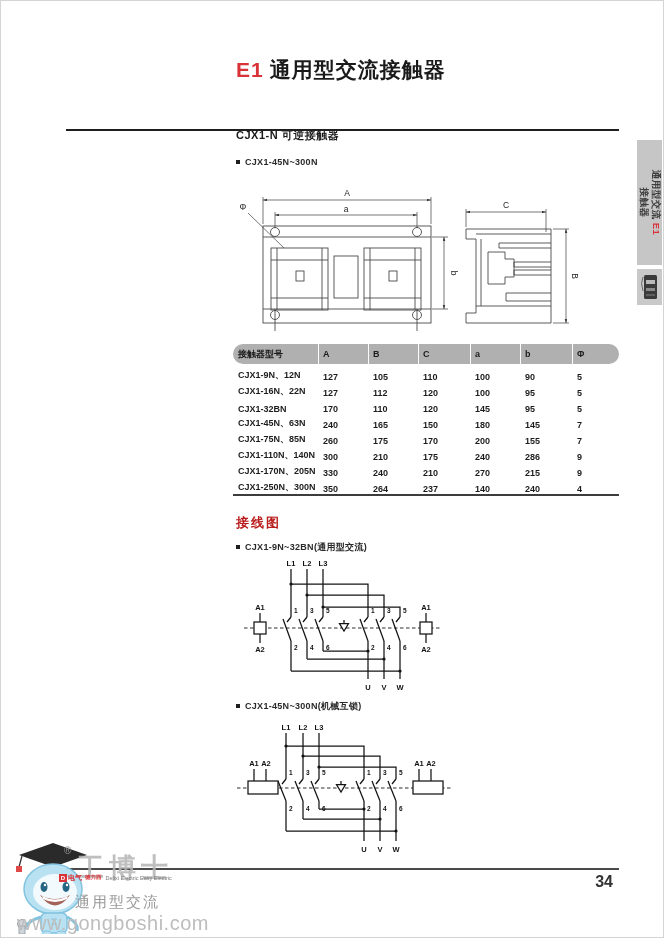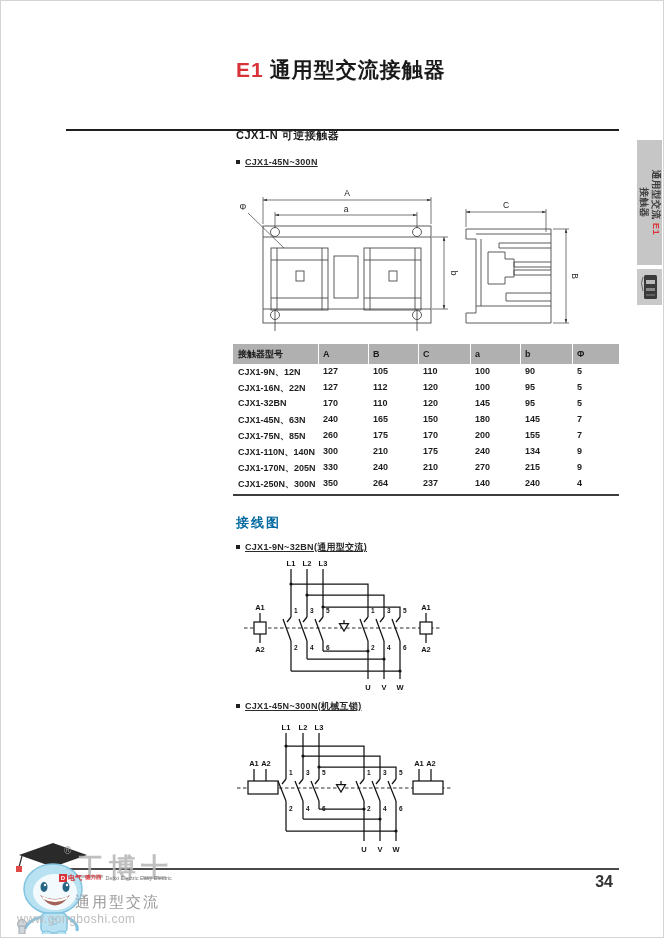--- a/index.html
+++ b/index.html
@@ -7,35 +7,35 @@
     position:relative;width:664px;height:938px;background:#ffffff;
     border:1px solid #d4d4d4;box-sizing:border-box;overflow:hidden;
     font-family:"Liberation Sans","DejaVu Sans",sans-serif;color:#1a1a1a;
   }
   .abs{position:absolute;}
   
   .title{left:235px;top:55px;font-size:21px;font-weight:700;letter-spacing:1px;}
   .title .red{color:#d9333a;margin-right:6px;}
   .subtitle{left:235px;top:99px;font-size:11px;font-weight:700;letter-spacing:0.5px;margin-top:28px;}
   .rule{left:65px;top:128px;width:553px;height:2px;background:#1f1f1f;}
-  .bullet-line{font-size:9px;font-weight:600;color:#2a2a2a;letter-spacing:0.3px;text-decoration:underline;}
+  .bullet-line{font-size:9px;font-weight:600;color:#2a2a2a;letter-spacing:0.3px;}
   .bullet-sq{display:inline-block;width:4px;height:4px;background:#1f1f1f;margin-right:5px;vertical-align:1px;}
   
   .dtable{left:232px;top:343px;width:386px;border-bottom:2px solid #3c3c3c;}
-  .t-row{display:flex;height:16px;align-items:flex-start;}
+  .t-row{display:flex;height:16px;align-items:flex-end;border-radius:10px;}
   .t-head{height:20px;background:#b0b0b0;margin-bottom:2px;}
   .t-cell{font-size:9px;font-weight:700;color:#1c1c1c;padding-left:4px;box-sizing:border-box;overflow:hidden;white-space:nowrap;}
   .t-head .t-cell{border-right:1px solid #fcfcfc;height:20px;line-height:20px;}
   .t-head .t-cell:last-child{border-right:none;}
   .c0{width:86px;padding-left:5px;}
   .c1,.c2,.c4{width:50px;}
   .c3,.c5{width:52px;}
   .c6{width:46px;}
   
-  .wire-title{left:235px;top:513px;font-size:13px;font-weight:700;color:#0369a1;letter-spacing:2px;}
+  .wire-title{left:235px;top:513px;font-size:13px;font-weight:700;color:#b91c1c;letter-spacing:2px;}
   
   svg text{font-family:"Liberation Sans","DejaVu Sans",sans-serif;}
   .draw{stroke:#4a4a4a;stroke-width:0.9;fill:none;}
   .dim{stroke:#3c3c3c;stroke-width:0.7;fill:none;}
   .dimtxt{font-size:8.5px;fill:#222;}
   .wline{stroke:#141414;stroke-width:1.25;fill:none;}
   .wdash{stroke:#141414;stroke-width:0.9;fill:none;stroke-dasharray:3.5 2.5;}
   .wtxt{font-size:7.5px;font-weight:700;fill:#111;text-anchor:middle;}
   .ntxt{font-size:6.5px;font-weight:700;fill:#111;}
   .wdot{fill:#111;stroke:none;}
@@ -52,21 +52,21 @@
   
   .wm-title{left:76px;top:849px;font-size:27px;font-weight:700;color:#b5b5b5;letter-spacing:5px;opacity:0.85;}
   .wm-reg{left:63px;top:844px;font-size:10px;color:#9a9a9a;}
   .brand{left:58px;top:872px;height:9px;display:flex;align-items:center;white-space:nowrap;}
   .brand .dlogo{display:inline-block;width:8px;height:8px;background:#d9333a;color:#fff;font-size:6px;font-weight:700;
     text-align:center;line-height:8px;margin-right:1px;}
   .brand .cn{font-size:7px;font-weight:700;color:#d9333a;margin-right:3px;}
   .brand .cn2{font-size:5.5px;font-weight:700;color:#d9333a;margin-right:4px;}
   .brand .en{font-size:5.5px;color:#777;}
   .wm-sub{left:74px;top:892px;font-size:15px;color:#9a9a9a;letter-spacing:2px;}
-  .wm-url{left:16px;top:911px;font-size:12px;color:#bdbdbd;letter-spacing:0.5px;}
+  .wm-url{left:16px;top:911px;font-size:20px;color:#bdbdbd;letter-spacing:0.5px;}
 </style>
 </head>
 <body>
 
 <div class="page">
 
   <div class="abs title">
     <span class="red">E1</span><span>通用型交流接触器</span>
   </div>
   <div class="abs subtitle">
@@ -189,21 +189,21 @@
       <div class="t-cell c4">200</div>
       <div class="t-cell c5">155</div>
       <div class="t-cell c6">7</div>
     </div>
     <div class="t-row">
       <div class="t-cell c0">CJX1-110N、140N</div>
       <div class="t-cell c1">300</div>
       <div class="t-cell c2">210</div>
       <div class="t-cell c3">175</div>
       <div class="t-cell c4">240</div>
-      <div class="t-cell c5">134</div>
+      <div class="t-cell c5">286</div>
       <div class="t-cell c6">9</div>
     </div>
     <div class="t-row">
       <div class="t-cell c0">CJX1-170N、205N</div>
       <div class="t-cell c1">330</div>
       <div class="t-cell c2">240</div>
       <div class="t-cell c3">210</div>
       <div class="t-cell c4">270</div>
       <div class="t-cell c5">215</div>
       <div class="t-cell c6">9</div>

